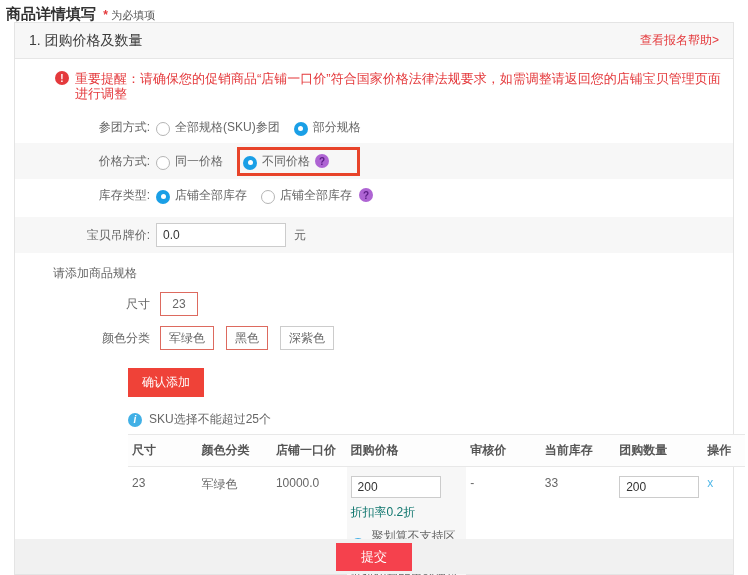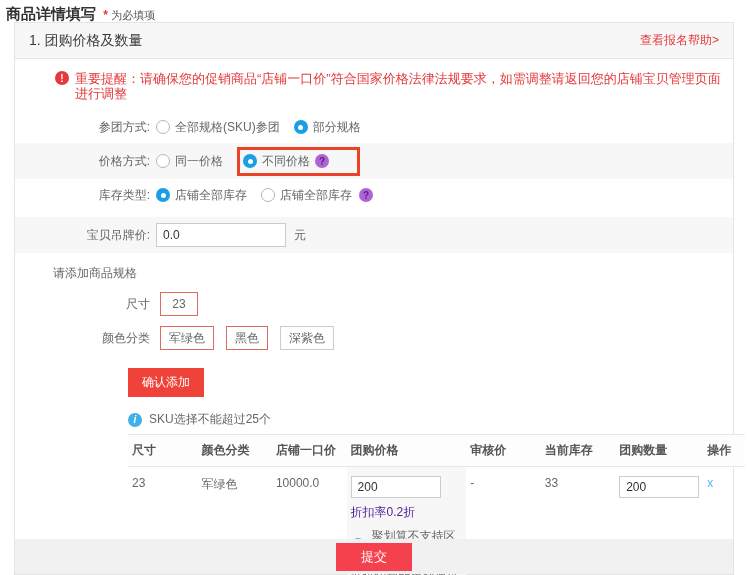--- a/index.html
+++ b/index.html
@@ -40,21 +40,21 @@
     display: inline-flex; align-items: center; justify-content: center;
     margin-right: 6px; flex: 0 0 auto;
   }
   .warning-text { color: #e4393c; font-size: 13px; line-height: 15px; }
 
   .form-row { display: flex; align-items: center; min-height: 32px; padding: 2px 0; }
   .form-row.stripe { background: #f7f7f7; }
   .form-label { width: 135px; text-align: right; color: #666; flex: 0 0 auto; }
   .form-content { display: flex; align-items: center; margin-left: 6px; }
 
-  .radio-opt { display: inline-flex; align-items: center; margin-right: 14px; cursor: pointer; }
+  .radio-opt { display: inline-flex; align-items: flex-end; margin-right: 14px; cursor: pointer; }
   .radio {
     width: 14px; height: 14px; border-radius: 50%;
     border: 1px solid #b5b5b5; background: #fff;
     display: inline-flex; align-items: center; justify-content: center;
     margin-right: 5px; flex: 0 0 auto;
   }
   .radio.checked { border: none; background: #1a9fe6; }
   .radio.checked::after { content:""; width: 5px; height: 5px; border-radius: 50%; background: #fff; }
 
   .help-icon {
@@ -112,21 +112,21 @@
     border-top: 1px solid #e8e8e8; border-bottom: 1px solid #e8e8e8;
     padding: 7px 4px; background: #fdfdfd;
   }
   .sku-table td {
     vertical-align: top; padding: 9px 4px; color: #666;
     border-bottom: 1px solid #eee;
   }
   .sku-table td.price-cell { background: #f7f7f7; }
   .price-input { width: 90px; height: 22px; }
   .qty-input { width: 80px; height: 22px; }
-  .discount-note { color: #4c1d95; margin-top: 6px; }
+  .discount-note { color: #0f766e; margin-top: 6px; }
   .tip-line { display: flex; align-items: center; margin-top: 7px; color: #666; }
   .tip-line2 { margin-top: 4px; color: #666; }
   .delete-link { color: #52b9e9; cursor: pointer; text-decoration: none; }
 
   .panel-footer {
     position: absolute; left: 0; right: 0; bottom: 0;
     height: 35px; background: #f1f1f1;
     display: flex; align-items: center; justify-content: center;
   }
   .submit-btn {

